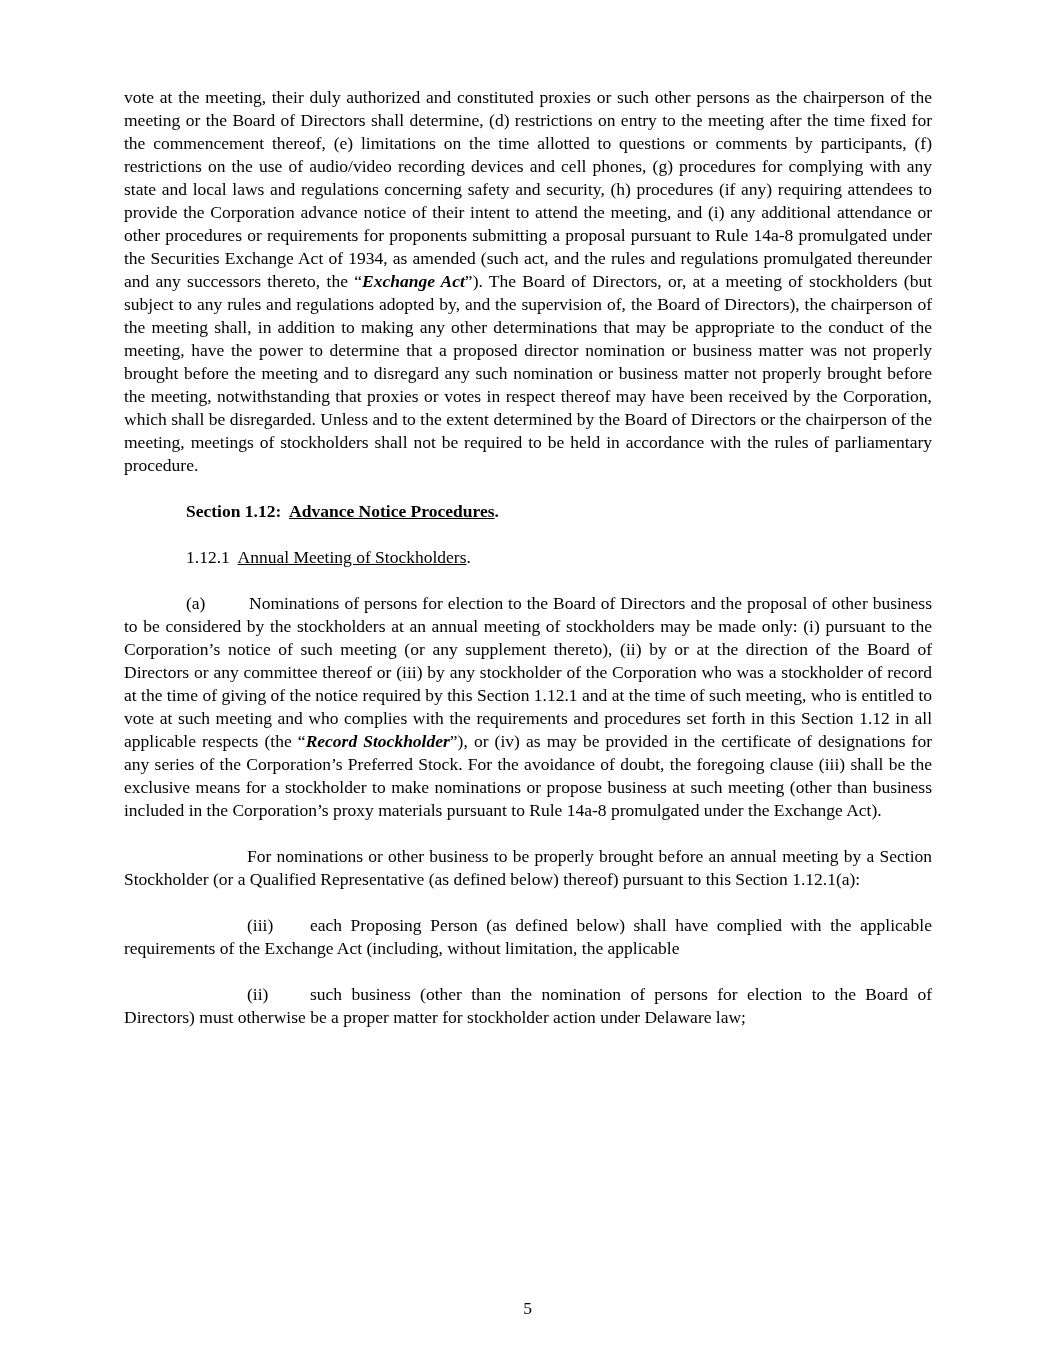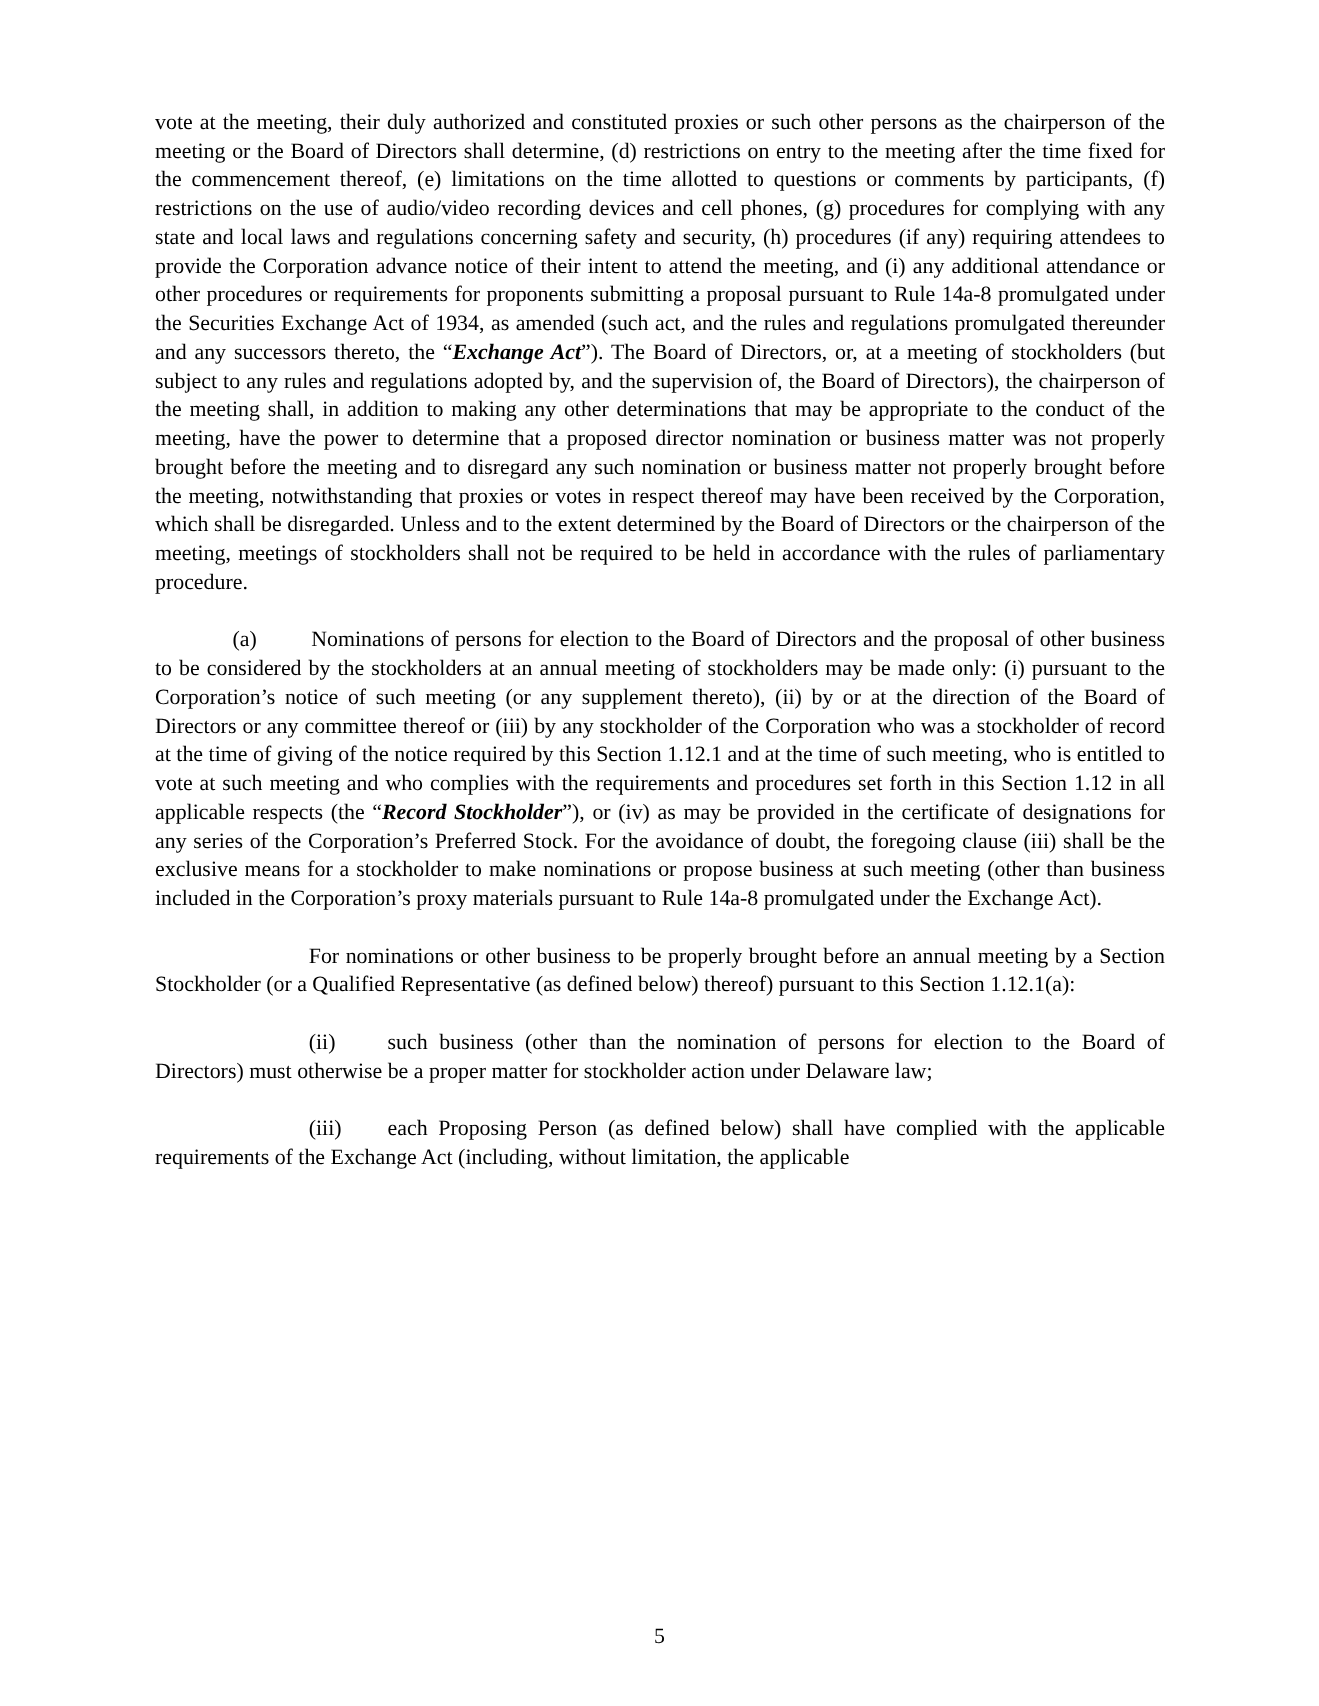--- a/index.html
+++ b/index.html
@@ -44,21 +44,23 @@
     text-align: center;
     line-height: 23px;
   }
 </style>
 </head>
 <body>
 
 <div class="page">
   <div class="content" id="doc-body">
       <p class="para"><span>vote at the meeting, their duly authorized and constituted proxies or such other persons as the chairperson of the meeting or the Board of Directors shall determine, (d) restrictions on entry to the meeting after the time fixed for the commencement thereof, (e) limitations on the time allotted to questions or comments by participants, (f) restrictions on the use of audio/video recording devices and cell phones, (g) procedures for complying with any state and local laws and regulations concerning safety and security, (h) procedures (if any) requiring attendees to provide the Corporation advance notice of their intent to attend the meeting, and (i) any additional attendance or other procedures or requirements for proponents submitting a proposal pursuant to Rule 14a-8 promulgated under the Securities Exchange Act of 1934, as amended (such act, and the rules and regulations promulgated thereunder and any successors thereto, the “</span><span class="b i">Exchange Act</span><span>”).  The Board of Directors, or, at a meeting of stockholders (but subject to any rules and regulations adopted by, and the supervision of, the Board of Directors), the chairperson of the meeting shall, in addition to making any other determinations that may be appropriate to the conduct of the meeting, have the power to determine that a proposed director nomination or business matter was not properly brought before the meeting and to disregard any such nomination or business matter not properly brought before the meeting, notwithstanding that proxies or votes in respect thereof may have been received by the Corporation, which shall be disregarded.  Unless and to the extent determined by the Board of Directors or the chairperson of the meeting, meetings of stockholders shall not be required to be held in accordance with the rules of parliamentary procedure.</span></p>
+      <p class="para indent1"><span class="b">Section 1.12:&nbsp; </span><span class="b u">Advance Notice Procedures</span><span class="b">.</span></p>
+      <p class="para indent1"><span>1.12.1&nbsp; </span><span class="u">Annual Meeting of Stockholders</span><span>.</span></p>
       <p class="para indent1"><span class="tab-label">(a)</span><span>Nominations of persons for election to the Board of Directors and the proposal of other business to be considered by the stockholders at an annual meeting of stockholders may be made only: (i) pursuant to the Corporation’s notice of such meeting (or any supplement thereto), (ii) by or at the direction of the Board of Directors or any committee thereof or (iii) by any stockholder of the Corporation who was a stockholder of record at the time of giving of the notice required by this Section 1.12.1 and at the time of such meeting, who is entitled to vote at such meeting and who complies with the requirements and procedures set forth in this Section 1.12 in all applicable respects (the “</span><span class="b i">Record Stockholder</span><span>”), or (iv) as may be provided in the certificate of designations for any series of the Corporation’s Preferred Stock. For the avoidance of doubt, the foregoing clause (iii) shall be the exclusive means for a stockholder to make nominations or propose business at such meeting (other than business included in the Corporation’s proxy materials pursuant to Rule 14a-8 promulgated under the Exchange Act).</span></p>
       <p class="para indent2"><span>For nominations or other business to be properly brought before an annual meeting by a Section Stockholder (or a Qualified Representative (as defined below) thereof) pursuant to this Section 1.12.1(a):</span></p>
+      <p class="para indent2"><span class="tab-label">(iii)</span><span>each Proposing Person (as defined below) shall have complied with the applicable requirements of the Exchange Act (including, without limitation, the applicable</span></p>
       <p class="para indent2"><span class="tab-label">(ii)</span><span>such business (other than the nomination of persons for election to the Board of Directors) must otherwise be a proper matter for stockholder action under Delaware law;</span></p>
-      <p class="para indent2"><span class="tab-label">(iii)</span><span>each Proposing Person (as defined below) shall have complied with the applicable requirements of the Exchange Act (including, without limitation, the applicable</span></p>
     </div>
   <div class="footer">
     <span>5</span>
   </div>
 </div>
 
 </body></html>

